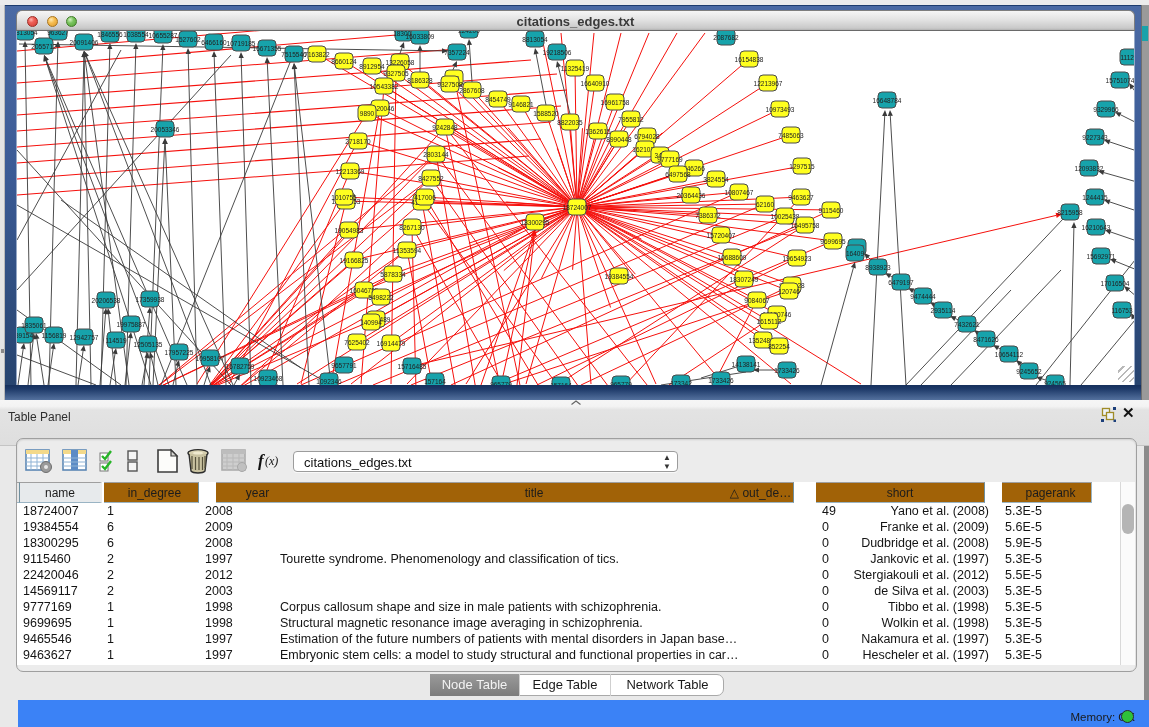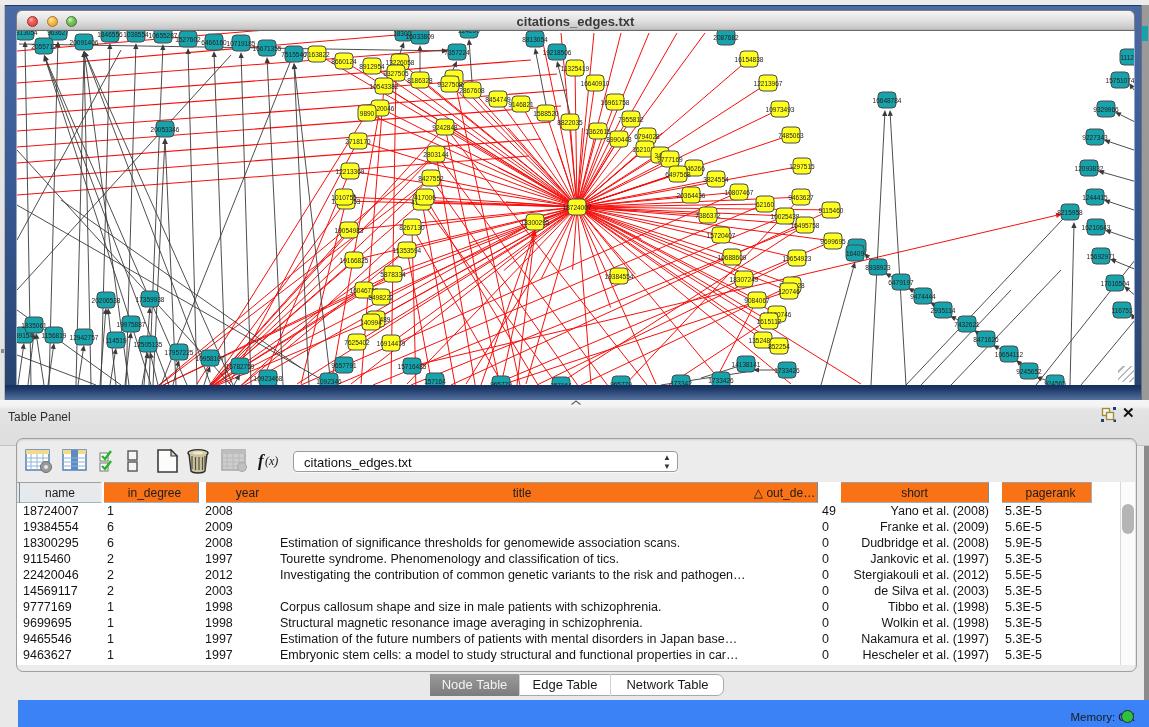--- a/index.html
+++ b/index.html
@@ -45,21 +45,21 @@
   border:1px solid #9f9f9f; border-radius:7px;
   box-shadow: inset 0 1px 2px rgba(0,0,0,0.12); }
 #icons { left:20px; top:447px; }
 #combo { left:293px; top:451px; width:385px; height:21px; background:#ffffff;
   border:1px solid #9c9c9c; border-radius:4px; box-shadow:0 1px 0 rgba(255,255,255,.7); }
 #combo span { position:absolute; left:10px; top:3px; font-size:13px; color:#111; }
 #combo .updown { position:absolute; right:6px; top:1px; font-size:8px; color:#333; line-height:9px; }
 
 
 #tablewrap { left:17px; top:482px; width:1103px; height:183px; background:#ffffff; overflow:hidden; }
-.th { position:absolute; top:482px; height:21px; background:#f97316;
+.th { position:absolute; top:482px; height:21px; background:#a16207;
   border-right:1px solid #6f8f9e; border-top:1px solid #9f9f9f; border-bottom:1px solid #9ab4c4;
   font-size:12px; color:#1c1c1c; text-align:center; line-height:20px; }
 .trow { position:absolute; left:17px; width:1103px; height:16px; font-size:12.5px; color:#141414; }
 .trow span { position:absolute; top:0px; white-space:nowrap; overflow:hidden; }
 .c0 { left:6px;   width:80px; }
 .c1 { left:90px;  width:92px; }
 .c2 { left:188px; width:70px; }
 .c3 { left:263px; width:492px; }
 .c4 { left:757px; width:68px;margin-left:48px; }
 .c5 { left:812px; width:160px; text-align:right; }
@@ -1194,24 +1194,24 @@
 </svg></div>
   <div class="abs" id="combo">
       <span>citations_edges.txt</span>
       <div class="updown">▲<br>▼</div>
     </div>
 
   <div class="abs" id="tablewrap"></div>
   <div class="abs th" style="left:17px;width:3px;background:#e6e6e6"></div>
   <div class="abs th" style="left:20px;width:82px;background:#e7eaec;border-right:2px solid #ececec">name</div>
   <div class="abs th" style="left:104px;width:95px;text-indent:7px">in_degree</div>
-  <div class="abs th" style="left:206px;width:73px;text-indent:11px">year</div>
-  <div class="abs th" style="left:275px;width:495px">title</div>
-  <div class="abs th" style="left:752px;width:66px">△ out_de…</div>
-  <div class="abs th" style="left:841px;width:148px">short</div>
+  <div class="abs th" style="left:216px;width:73px;text-indent:11px">year</div>
+  <div class="abs th" style="left:287px;width:495px">title</div>
+  <div class="abs th" style="left:728px;width:66px">△ out_de…</div>
+  <div class="abs th" style="left:816px;width:169px">short</div>
   <div class="abs th" style="left:1002px;width:90px;text-indent:8px;border-right:1px solid #9ab4c4">pagerank</div>
   <div class="trow" style="top:504px">
       <span class="c0">18724007</span>
       <span class="c1">1</span>
       <span class="c2">2008</span>
       <span class="c4">49</span>
       <span class="c5">Yano et al. (2008)</span>
       <span class="c6">5.3E‑5</span>
     </div>
     <div class="trow" style="top:520px">
@@ -1219,39 +1219,37 @@
       <span class="c1">6</span>
       <span class="c2">2009</span>
       <span class="c4">0</span>
       <span class="c5">Franke et al. (2009)</span>
       <span class="c6">5.6E‑5</span>
     </div>
     <div class="trow" style="top:536px">
       <span class="c0">18300295</span>
       <span class="c1">6</span>
       <span class="c2">2008</span>
-      <span class="c3">Estimation of significance thresholds for genomewide association scans.</span>
       <span class="c4">0</span>
       <span class="c5">Dudbridge et al. (2008)</span>
       <span class="c6">5.9E‑5</span>
     </div>
     <div class="trow" style="top:552px">
       <span class="c0">9115460</span>
       <span class="c1">2</span>
       <span class="c2">1997</span>
       <span class="c3">Tourette syndrome. Phenomenology and classification of tics.</span>
       <span class="c4">0</span>
       <span class="c5">Jankovic et al. (1997)</span>
       <span class="c6">5.3E‑5</span>
     </div>
     <div class="trow" style="top:568px">
       <span class="c0">22420046</span>
       <span class="c1">2</span>
       <span class="c2">2012</span>
-      <span class="c3">Investigating the contribution of common genetic variants to the risk and pathogen…</span>
       <span class="c4">0</span>
       <span class="c5">Stergiakouli et al. (2012)</span>
       <span class="c6">5.5E‑5</span>
     </div>
     <div class="trow" style="top:584px">
       <span class="c0">14569117</span>
       <span class="c1">2</span>
       <span class="c2">2003</span>
       <span class="c4">0</span>
       <span class="c5">de Silva et al. (2003)</span>

